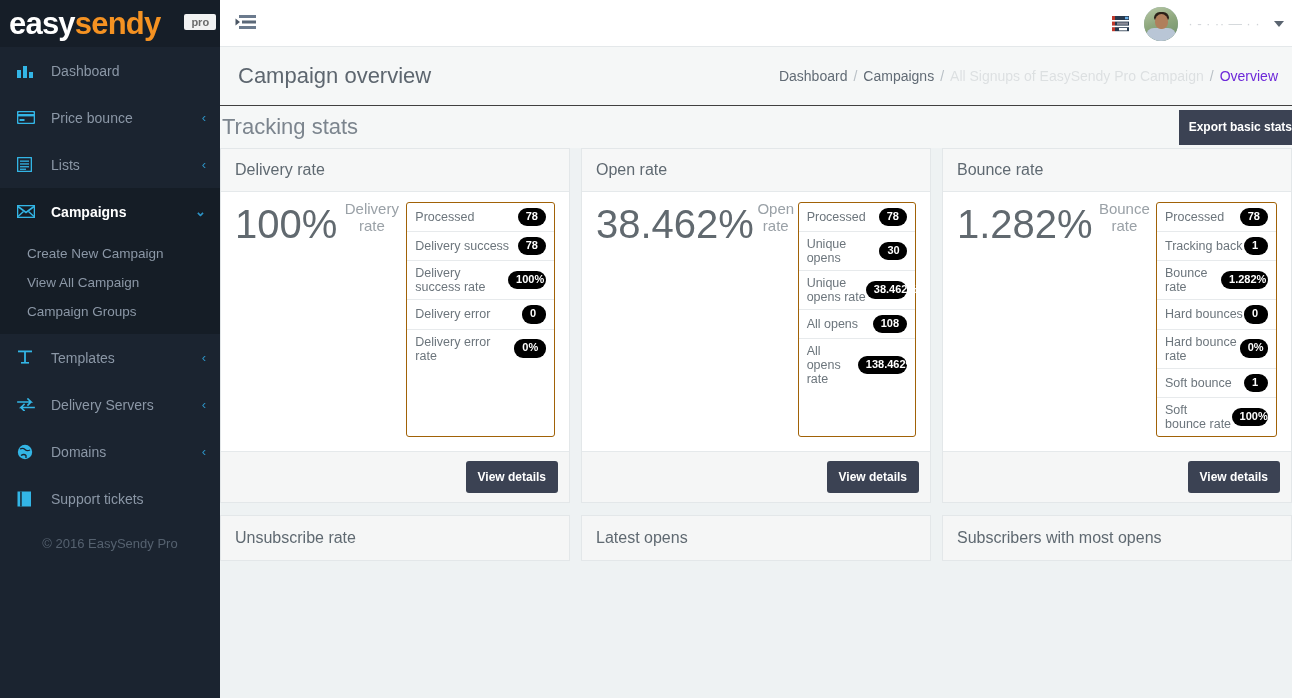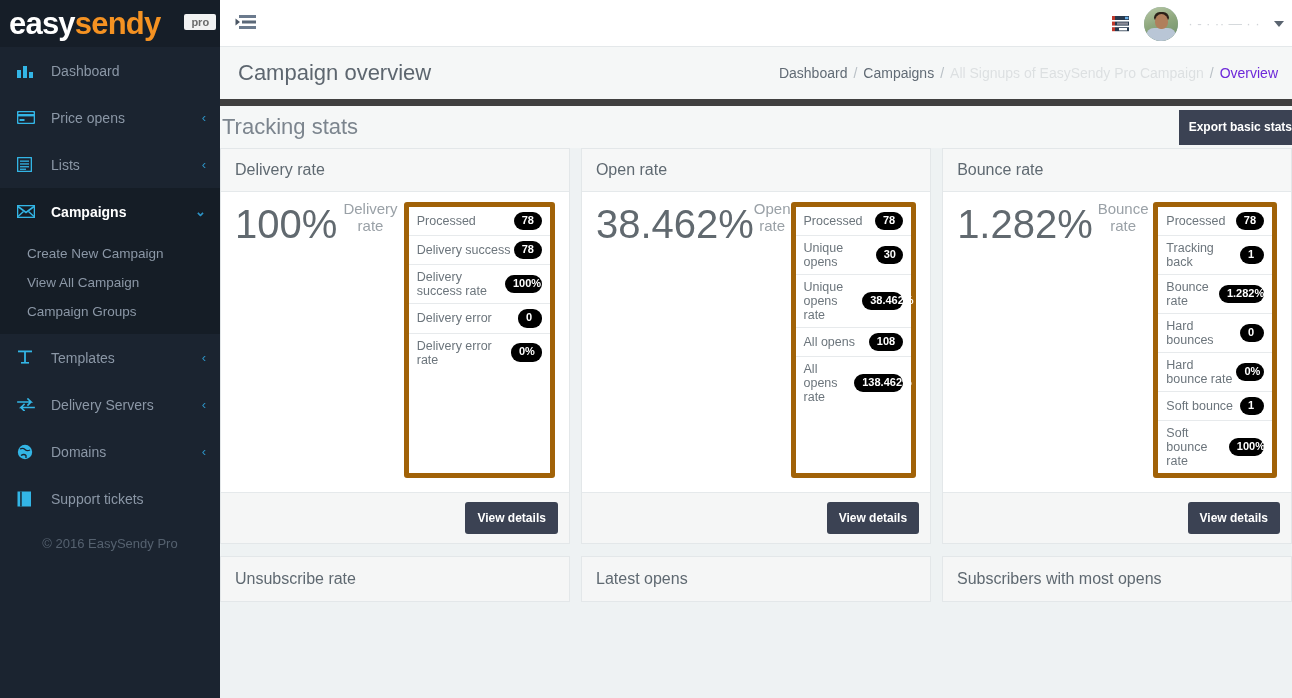--- a/index.html
+++ b/index.html
@@ -105,21 +105,21 @@
   #avatar .av-head { position:absolute; left:11px; top:7px; width:13px; height:15px; background:#b07f5c; border-radius:50% 50% 45% 45%; }
   #avatar .av-hair { position:absolute; left:10px; top:5px; width:15px; height:8px; background:#2b2018; border-radius:8px 8px 3px 3px; }
   #username {
     color: #6f7b87; font-size: 13.5px; white-space: nowrap;
     opacity: 0.32; letter-spacing: 0.3px;
   }
   .caret-down { width:0;height:0;border-left:5px solid transparent;border-right:5px solid transparent;border-top:6px solid #5a6470; margin-left:4px; cursor:pointer;}
 
   #pagehead {
     height: 59px; background: #f5f7f7;
-    border-bottom: 7px solid #404040;
+    border-bottom: 1px solid #404040;
     display: flex; align-items: center; justify-content: space-between;
     padding: 0 14px 0 18px;
   }
   #page-title { color: #5d666f; font-size: 22px; font-weight: 400; }
   #breadcrumb { font-size: 14px; color: #616b75; display: flex; align-items: center; gap: 6px; white-space: nowrap; }
   #breadcrumb .sep { color: #b9c0c6; }
   #breadcrumb .crumb { color: #616b75; cursor: pointer; }
   #breadcrumb .crumb-fade { color: #616b75; opacity: 0.16; cursor: pointer; }
   #breadcrumb .crumb-current { color: #6d28d9; }
 
@@ -156,21 +156,21 @@
     color: #5f6971; font-size: 16px;
   }
   .card-body { padding: 10px 14px 14px 14px; flex: 1 1 auto; display: flex; flex-direction: row; }
   .big-spacer { height: 60px; }
   .big-value {
     text-align: center; color: #61696f;
     font-size: 40px; font-weight: 400; line-height: 1.1;
   }
   .big-caption { text-align: center; color: #9aa1a7; font-size: 15px; margin-top: -2px; margin-bottom: 8px; }
 
-  .stat-list { border: 5px solid #a16207; border-radius: 3px; }
+  .stat-list { border: 1px solid #a16207; border-radius: 3px; }
   .stat-row {
     display: flex; align-items: center; justify-content: space-between;
     padding: 5px 8px 5px 8px;
     border-bottom: 1px solid #e7eaec;
     min-height: 26px;
   }
   .stat-row:last-child { border-bottom: none; }
   .stat-label { color: #6c757c; font-size: 12.5px; }
   .badge {
     background: #000000; color: #ffffff;
@@ -222,21 +222,21 @@
   </div>
 
   <div class="nav-item">
     <span class="nav-icon">
       <svg width="18" height="13" viewBox="0 0 18 13">
           <rect x="0.5" y="0.5" width="17" height="12" rx="1.5" fill="none" stroke="#33b5e5" stroke-width="1.6"></rect>
           <rect x="0.5" y="3" width="17" height="2.4" fill="#33b5e5"></rect>
           <rect x="2.5" y="8" width="5" height="2" fill="#33b5e5"></rect>
         </svg>
     </span>
-    <span class="nav-label">Price opens</span>
+    <span class="nav-label">Price bounce</span>
     <span class="nav-caret">‹</span>
   </div>
 
   <div class="nav-item">
     <span class="nav-icon">
       <svg width="15" height="15" viewBox="0 0 15 15">
           <rect x="0.5" y="0.5" width="14" height="14" rx="1" fill="none" stroke="#33b5e5" stroke-width="1.6"></rect>
           <rect x="3" y="3.5" width="9" height="1.3" fill="#33b5e5"></rect>
           <rect x="3" y="6.3" width="9" height="1.3" fill="#33b5e5"></rect>
           <rect x="3" y="9.1" width="9" height="1.3" fill="#33b5e5"></rect>

